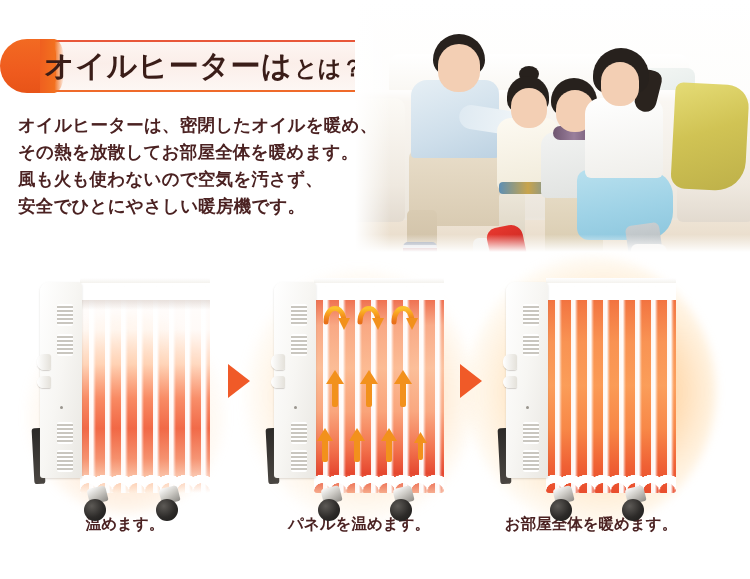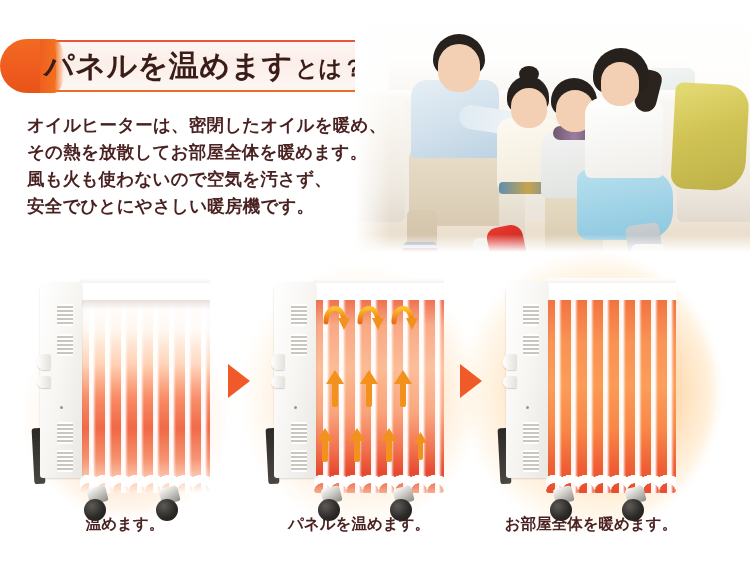--- a/index.html
+++ b/index.html
@@ -226,21 +226,20 @@
     margin-left: 2px;
   }
 
   
   #lead-paragraph {
     position:absolute;
     left: 18px;
     top: 112px;
     width: 350px;
     z-index: 5;
-    margin-left: 9px;
   }
   #lead-paragraph .lead-line {
     font-size: 17.5px;
     font-weight: 700;
     color: #4b2222;
     line-height: 27px;
     letter-spacing: 0.2px;
     white-space: nowrap;
   }
 
@@ -563,21 +562,21 @@
     <div class="head"></div>
   </div>
 
   <div class="photo-soft-edge"></div>
 </div>
 
 <div id="title-banner">
   <div class="banner-body"></div>
   <div class="banner-cap"></div>
   <div id="title-text">
-    <span class="title-main">パネルを温めます</span><span class="title-suffix">とは？</span>
+    <span class="title-main">オイルヒーターは</span><span class="title-suffix">とは？</span>
   </div>
 </div>
 
 <div id="lead-paragraph">
   <div class="lead-line">オイルヒーターは、密閉したオイルを暖め、</div>
   <div class="lead-line">その熱を放散してお部屋全体を暖めます。</div>
   <div class="lead-line">風も火も使わないので空気を汚さず、</div>
   <div class="lead-line">安全でひとにやさしい暖房機です。</div>
 </div>
 

